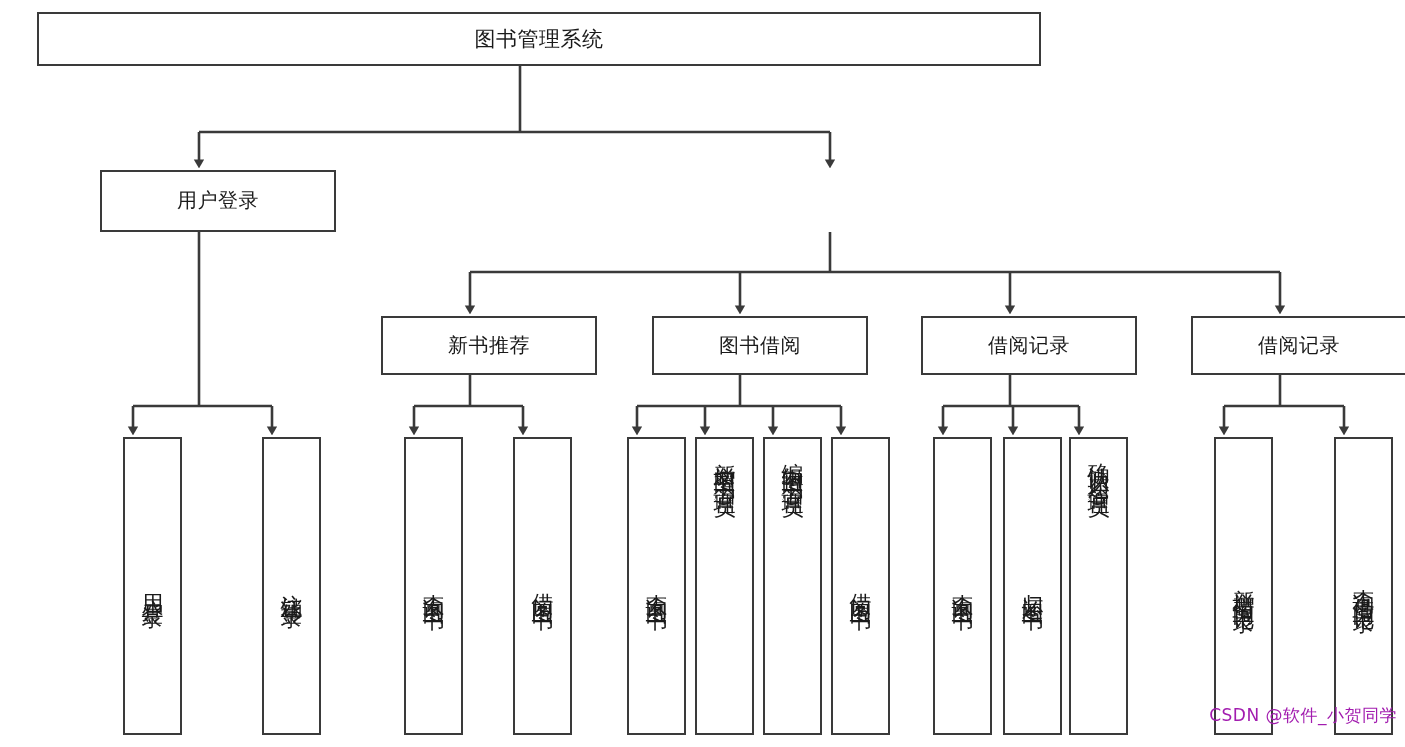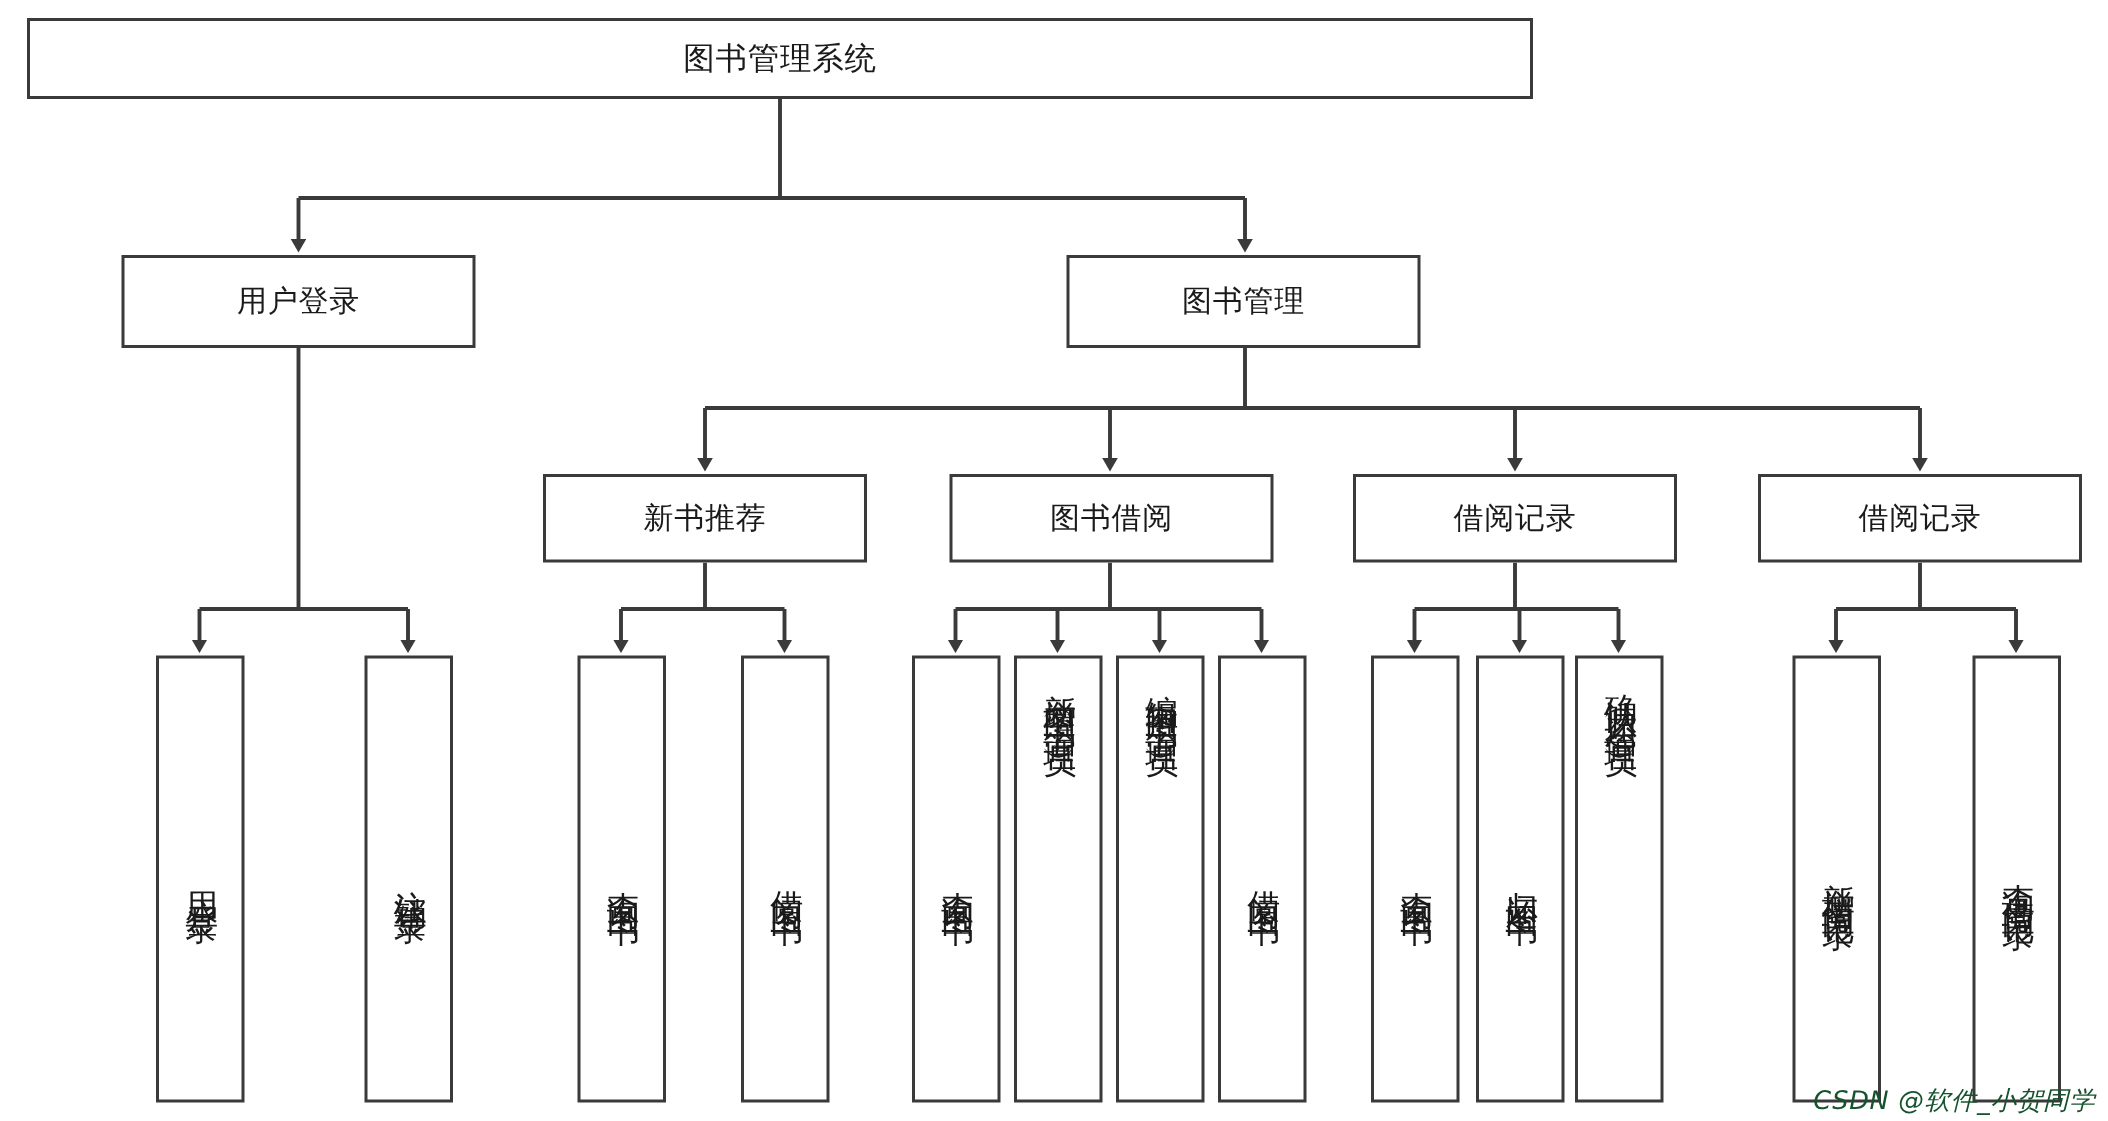--- a/index.html
+++ b/index.html
@@ -29,20 +29,21 @@
   .node {
     position: absolute;
     box-sizing: border-box;
     background: #ffffff;
     border: 2px solid #3a3a3a;
     display: flex;
     align-items: center;
     justify-content: center;
     color: #1a1a1a;
     z-index: 2;
+    margin-left: 19px;
   }
   .node-label {
     display: block;
     text-align: center;
     line-height: 1.18;
     letter-spacing: 0.5px;
   }
   
   .node.root {
     left: 18px;
@@ -92,27 +93,26 @@
     text-orientation: upright;
     font-size: 22px;
     line-height: 1.0;
     letter-spacing: 5px;
     white-space: nowrap;
   }
 
   .watermark {
     position: absolute;
     right: 8px;
-    bottom: 2px;
+    bottom: 20px;
     font-size: 17px;
-    color: #14532d;
+    color: #a21caf;
     letter-spacing: 0.5px;
     z-index: 3;
     white-space: nowrap;
-    font-style: italic;
   }
 </style>
 </head>
 <body>
 
 <div id="canvas">
 
   <svg id="connectors" viewBox="0 0 1405 747" xmlns="http://www.w3.org/2000/svg">
     <defs>
       <marker id="arrow" markerWidth="9" markerHeight="11" refX="0.6" refY="5.2" orient="auto" markerUnits="userSpaceOnUse">
@@ -165,23 +165,20 @@
     </g>
   </svg>
 
   <div class="node root">
     <span class="node-label">图书管理系统</span>
   </div>
 
   <div class="node lvl1 n-user-login">
     <span class="node-label">用户登录</span>
   </div>
-  <div class="node lvl1 n-book-mgmt">
-    <span class="node-label">图书管理</span>
-  </div>
 
   <div class="node lvl2 n-new-book">
     <span class="node-label">新书推荐</span>
   </div>
   <div class="node lvl2 n-borrow">
     <span class="node-label">图书借阅</span>
   </div>
   <div class="node lvl2 n-current">
     <span class="node-label">借阅记录</span>
   </div>

